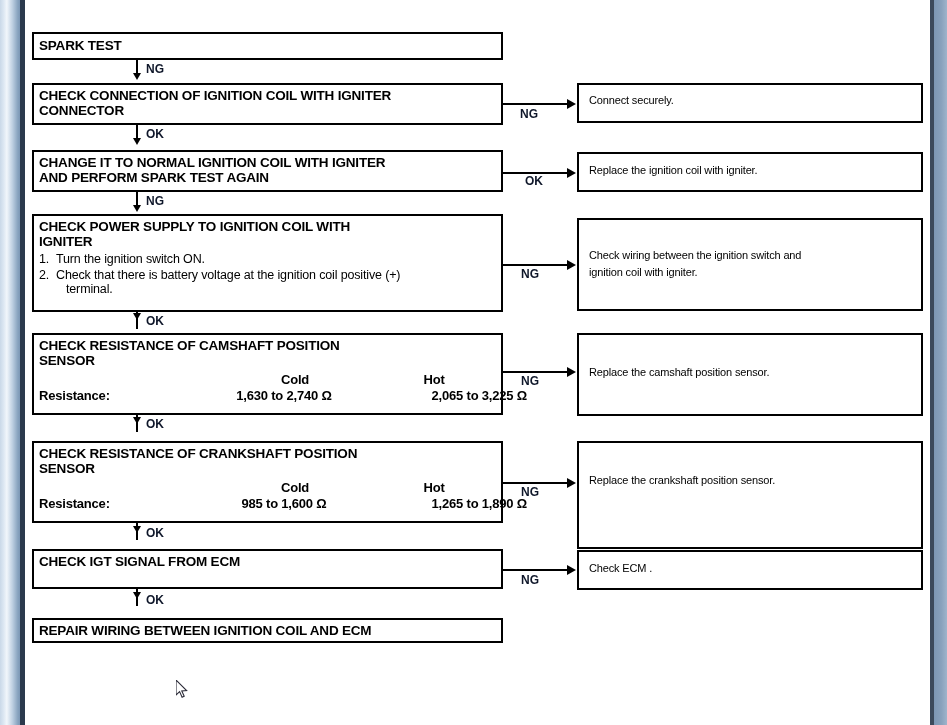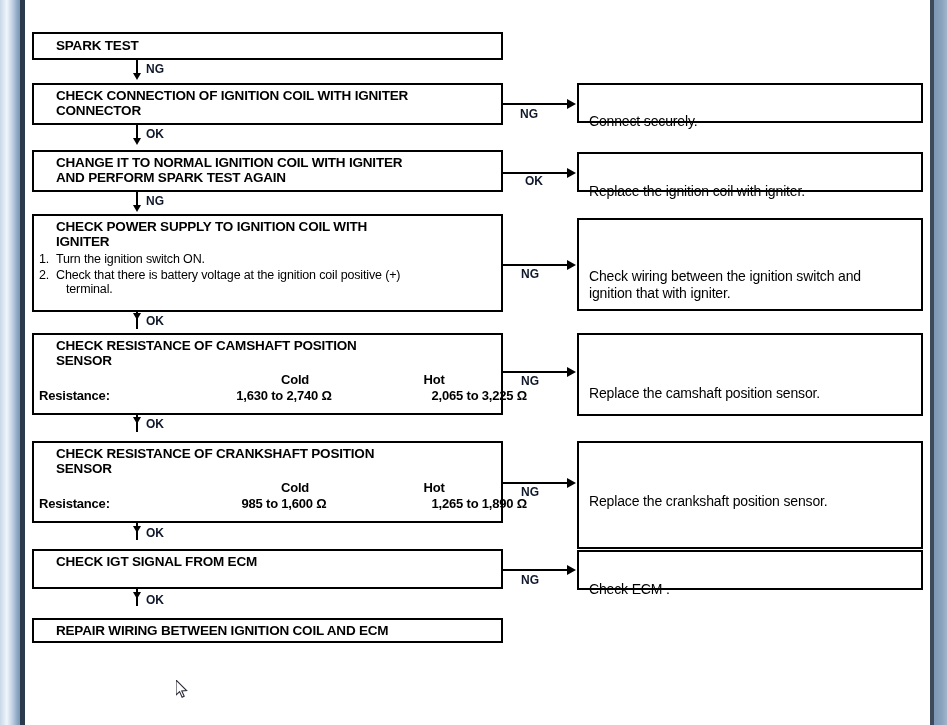--- a/index.html
+++ b/index.html
@@ -63,28 +63,27 @@
 
   .step-title {
     font-weight: bold;
     font-size: 13.5px;
     line-height: 15px;
     letter-spacing: -0.2px;
     color: #000;
     white-space: pre-line;
   }
   .result-text {
-    font-size: 14px;
+    font-size: 11px;
     line-height: 17px;
     color: #000;
     letter-spacing: -0.15px;
-    margin-top: 21px;
   }
   .pad {
-    padding: 3px 0 0 22px;
+    padding: 3px 0 0 5px;
   }
 
   
   .numlist {
     margin: 3px 0 0 0;
     padding: 0 4px 0 5px;
     list-style: none;
   }
   .numlist li {
     position: relative;
@@ -233,21 +232,21 @@
   </div>
   <div class="vline" style="left:136px; top:312px; height:17px;"></div>
   <div class="arrow-down" style="left:133px; top:313px;"></div>
   <div class="edge-label" style="left:146px; top:314px;">OK</div>
 
   <div class="hline" style="left:503px; top:264px; width:66px;"></div>
   <div class="arrow-right" style="left:567px; top:260px;"></div>
   <div class="edge-label" style="left:521px; top:267px;">NG</div>
   <div class="box" style="left:577px; top:218px; width:346px; height:93px;">
     <div class="result-text" style="padding:27px 0 0 10px; white-space:pre-line;">Check wiring between the ignition switch and
-ignition that with igniter.</div>
+ignition coil with igniter.</div>
   </div>
 
   <div class="box" style="left:32px; top:333px; width:471px; height:82px;">
     <div class="step-title pad" style="padding-top:3px;">CHECK RESISTANCE OF CAMSHAFT POSITION
 SENSOR</div>
     <div class="res-table" style="top:37px;">
       <div class="res-head">
         <span class="c-cold">Cold</span>
         <span class="c-hot">Hot</span>
       </div>

